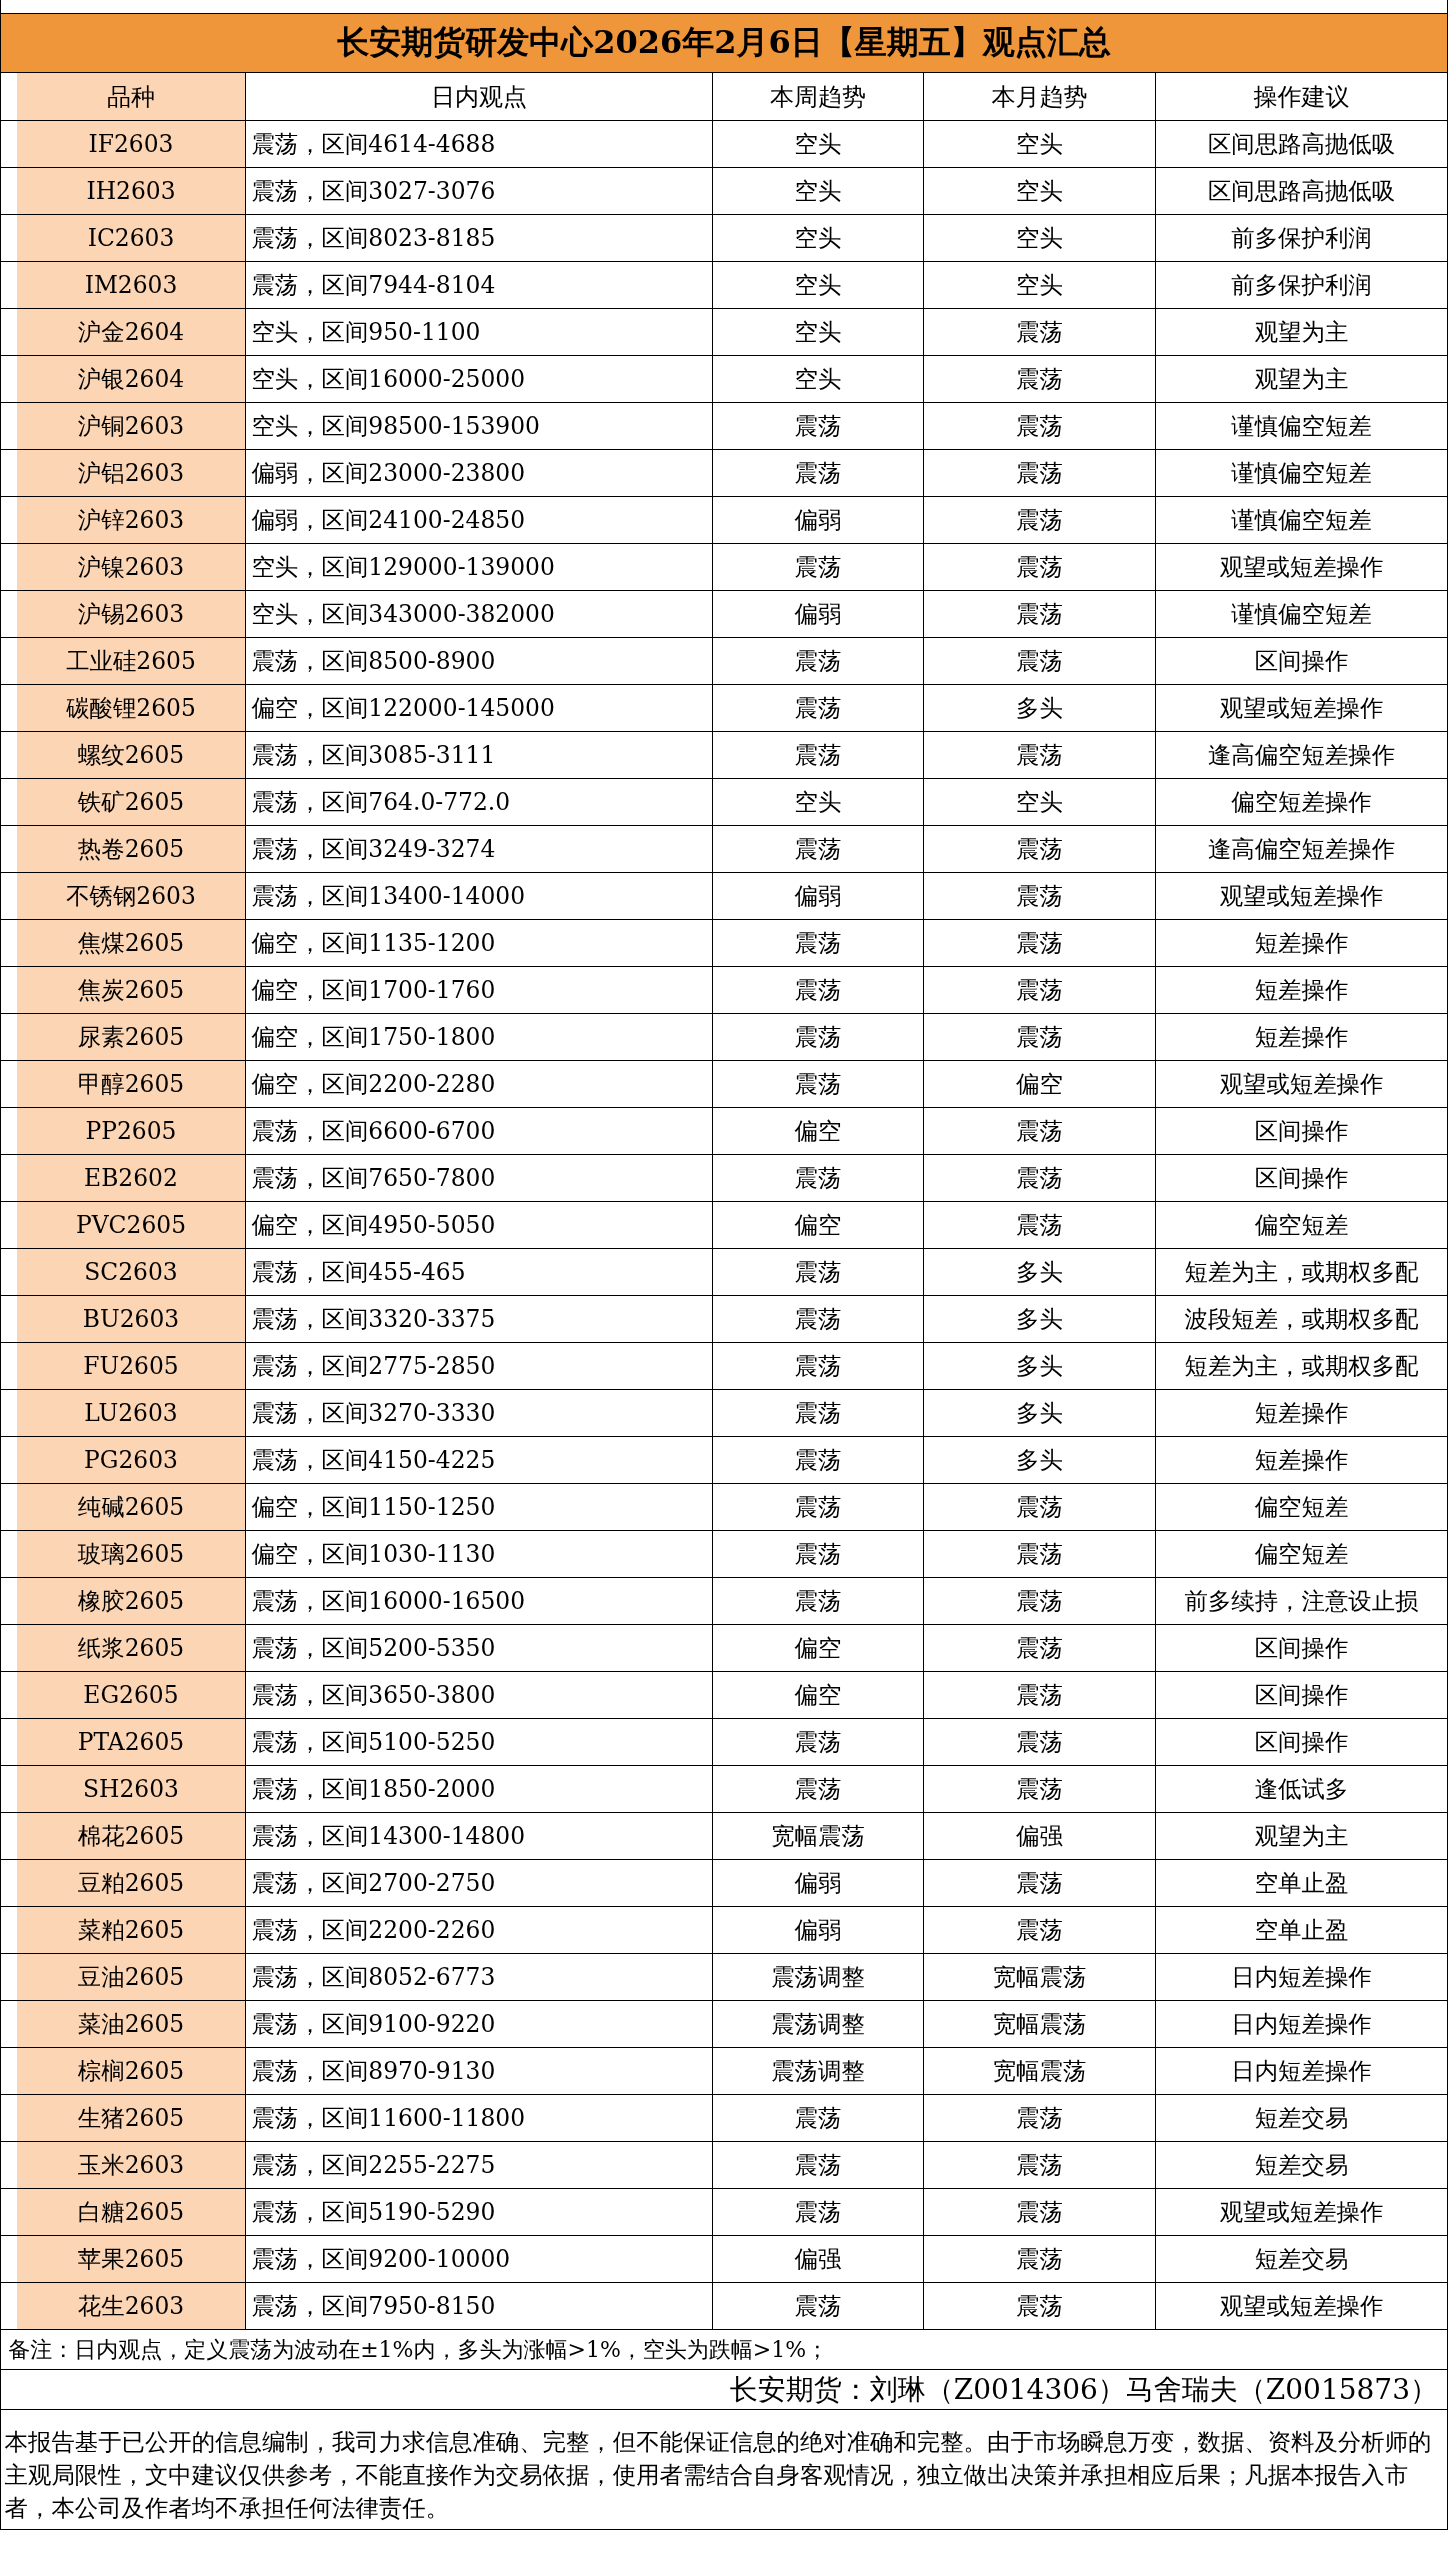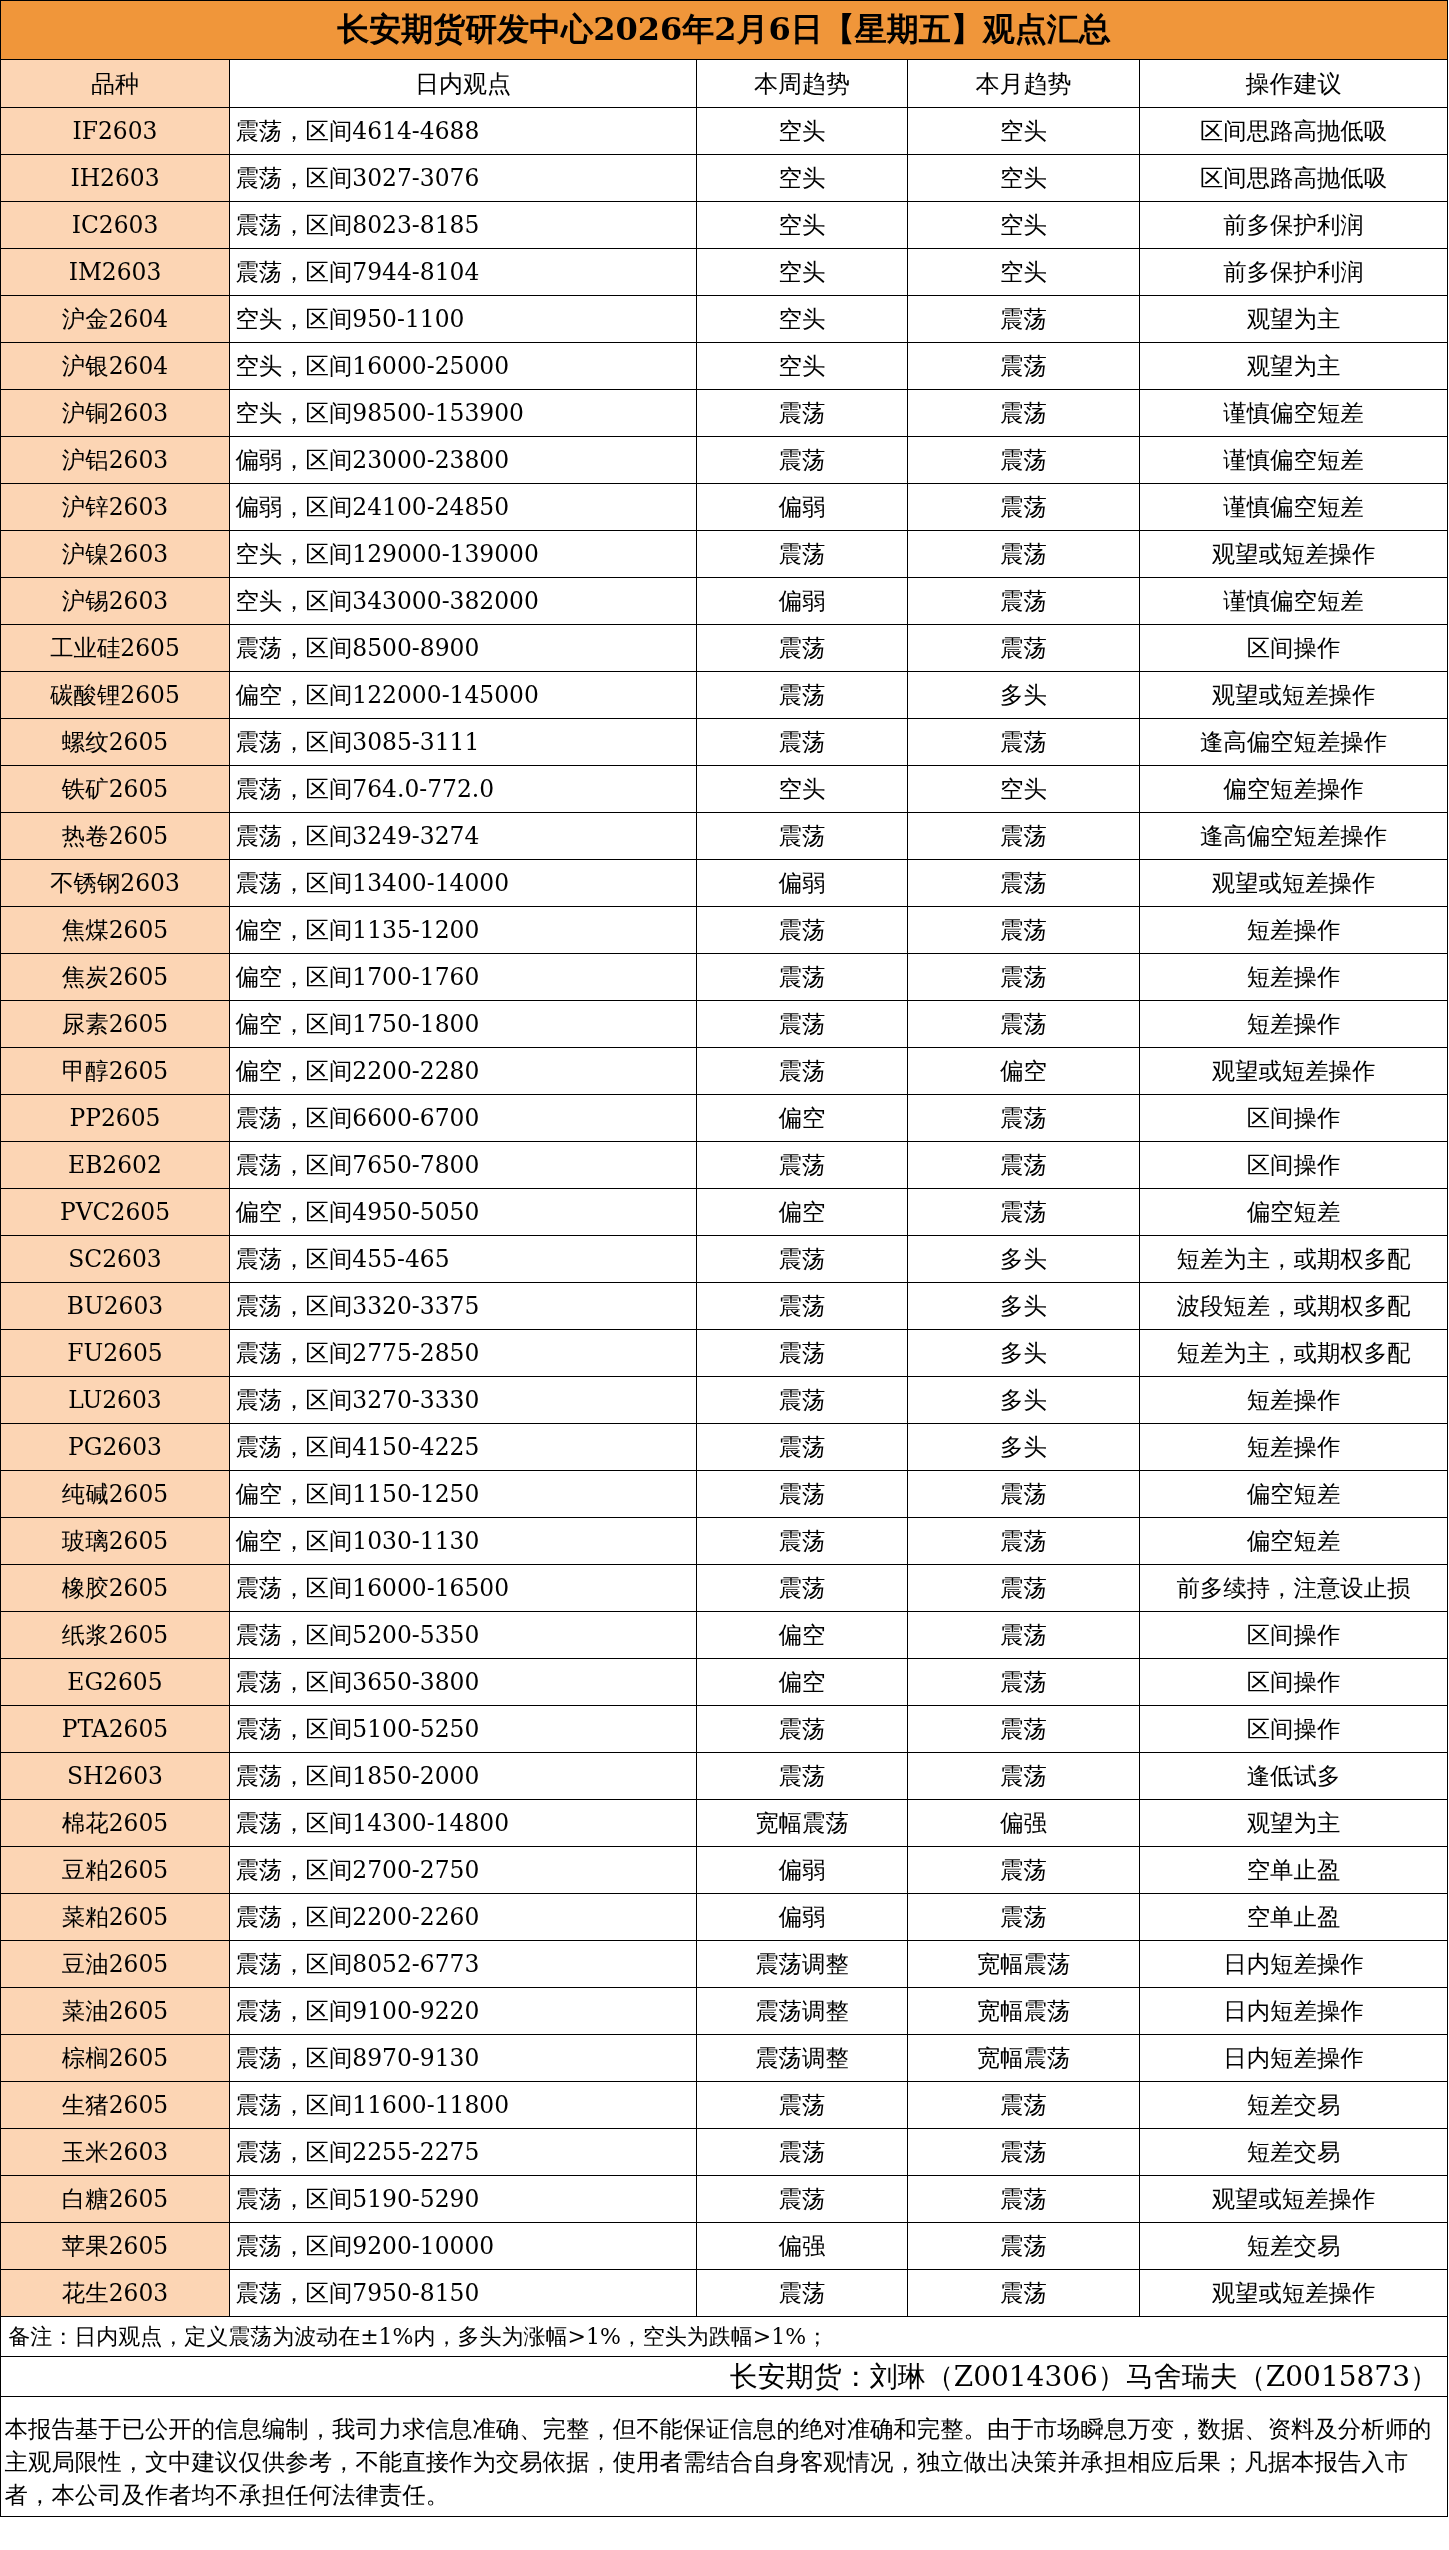--- a/index.html
+++ b/index.html
@@ -1,19 +1,19 @@
 <!DOCTYPE html>
 <html style="font-size:14.4px"><head>
 <meta charset="utf-8">
 <style>
   html, body { margin: 0; padding: 0; background: #ffffff; }
   body { width: 1450px; height: 2550px; overflow: hidden; font-family: "DejaVu Serif", "Liberation Serif", serif; color: #000; }
   .sheet { position: absolute; left: 0; top: 0; width: 1448px; border-left: 1.8px solid #000; border-right: 1.8px solid #000; box-sizing: border-box; }
-  .title { height: 60px; background: #F0963A; border-top: 1.8px solid #000; border-bottom: 1.8px solid #000; box-sizing: border-box; display: flex; align-items: center; justify-content: center; font-size: 32px; font-weight: bold; letter-spacing: 0px; }
-  .row { display: flex; height: 47px; border-bottom: 1.8px solid #000; box-sizing: border-box; }
+  .title { height: 60px; background: #F0963A; border-top: 1.8px solid #000; border-bottom: 1.8px solid #000; box-sizing: border-box; display: flex; align-items: center; justify-content: center; font-size: 32px; font-weight: bold; letter-spacing: 0px; margin-top: 13px; }
+  .row { display: flex; height: 47px; border-bottom: 1.8px solid #000; box-sizing: border-box; padding-left: 16px; }
   .row.header { height: 48px; }
   .cell { box-sizing: border-box; border-right: 0.9px solid #000; display: flex; align-items: center; justify-content: center; font-size: 23.4px; white-space: nowrap; overflow: hidden; }
   .cell:last-child { border-right: none; }
   .c1 { width: 229px; background: #FCD5B4; }
   .c2 { width: 467px; justify-content: flex-start; padding-left: 5.4px; }
   .c3 { width: 211px; }
   .c4 { width: 232px; }
   .c5 { flex: 1; }
   .header .cell { font-size: 24px; }
   .note { height: 40px; border-bottom: 1.8px solid #000; box-sizing: border-box; display: flex; align-items: center; padding-left: 7.2px; font-size: 22px; white-space: nowrap; }

